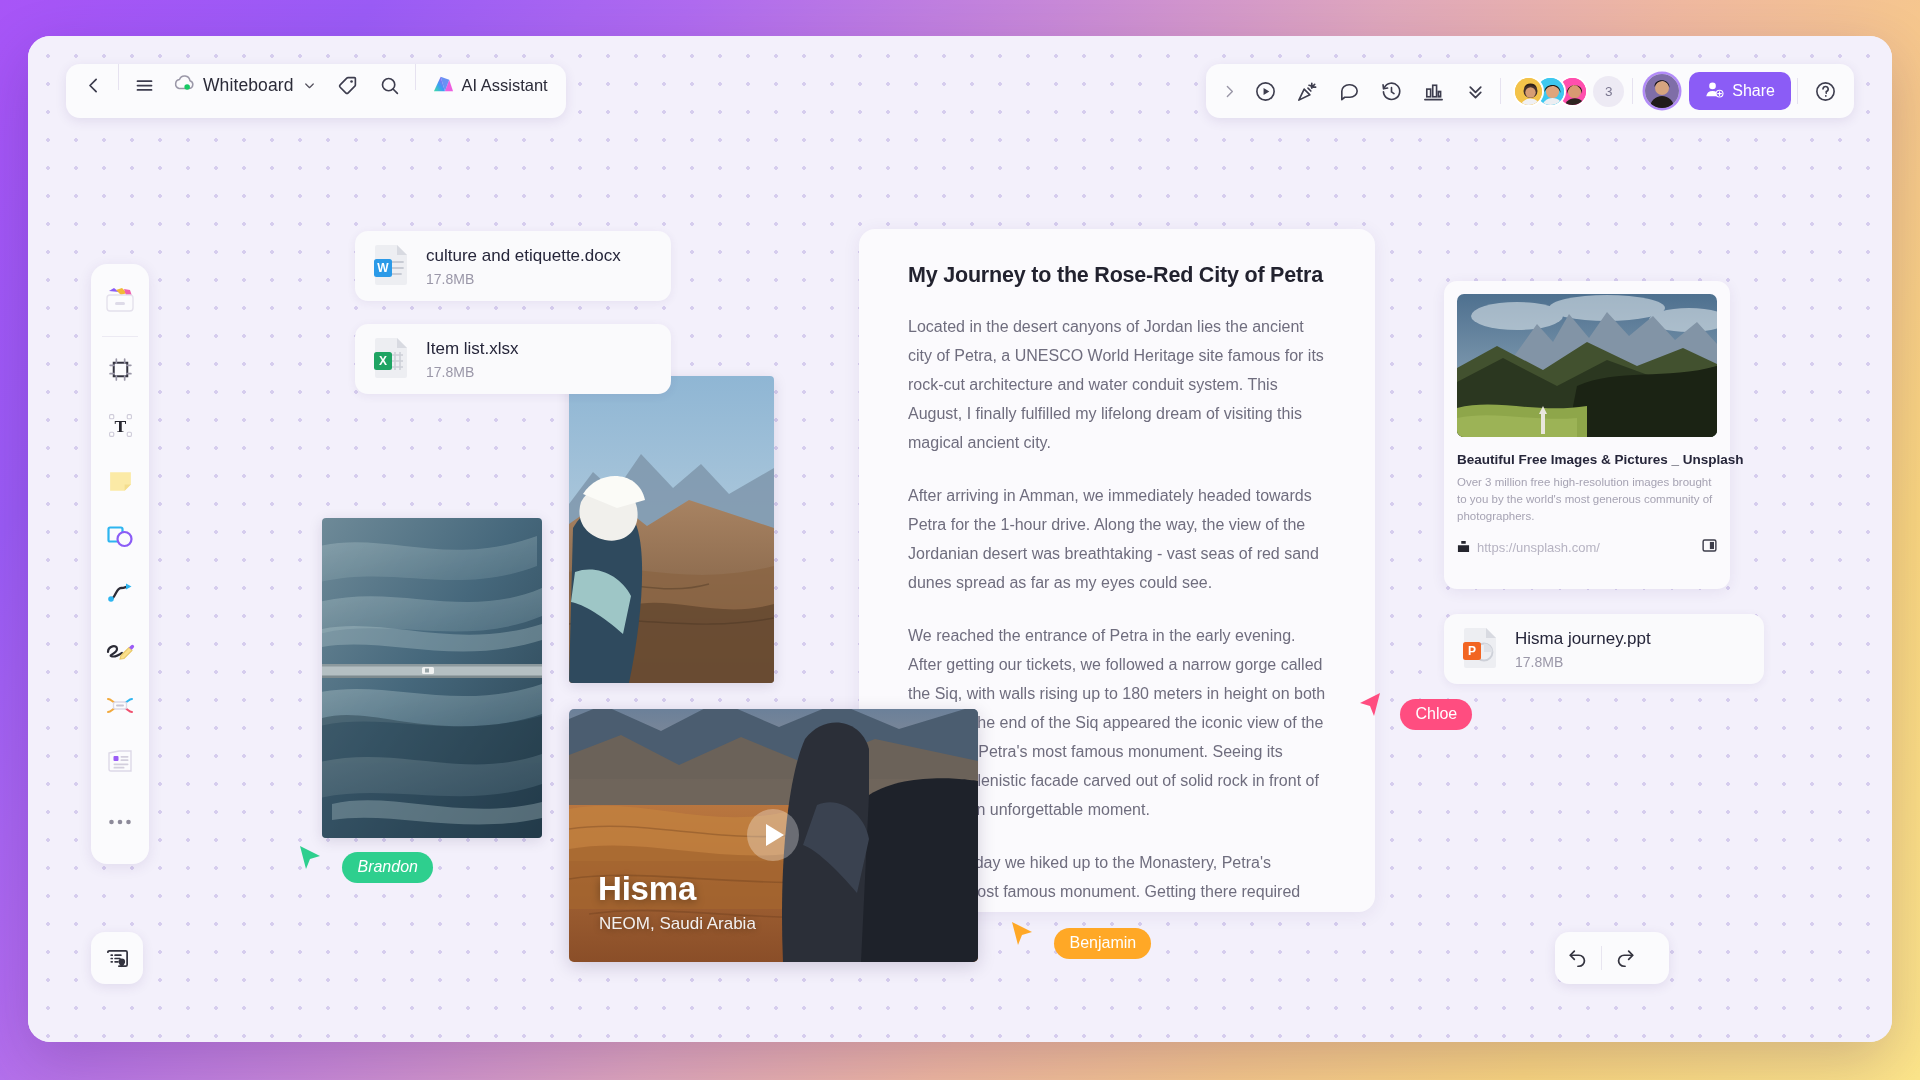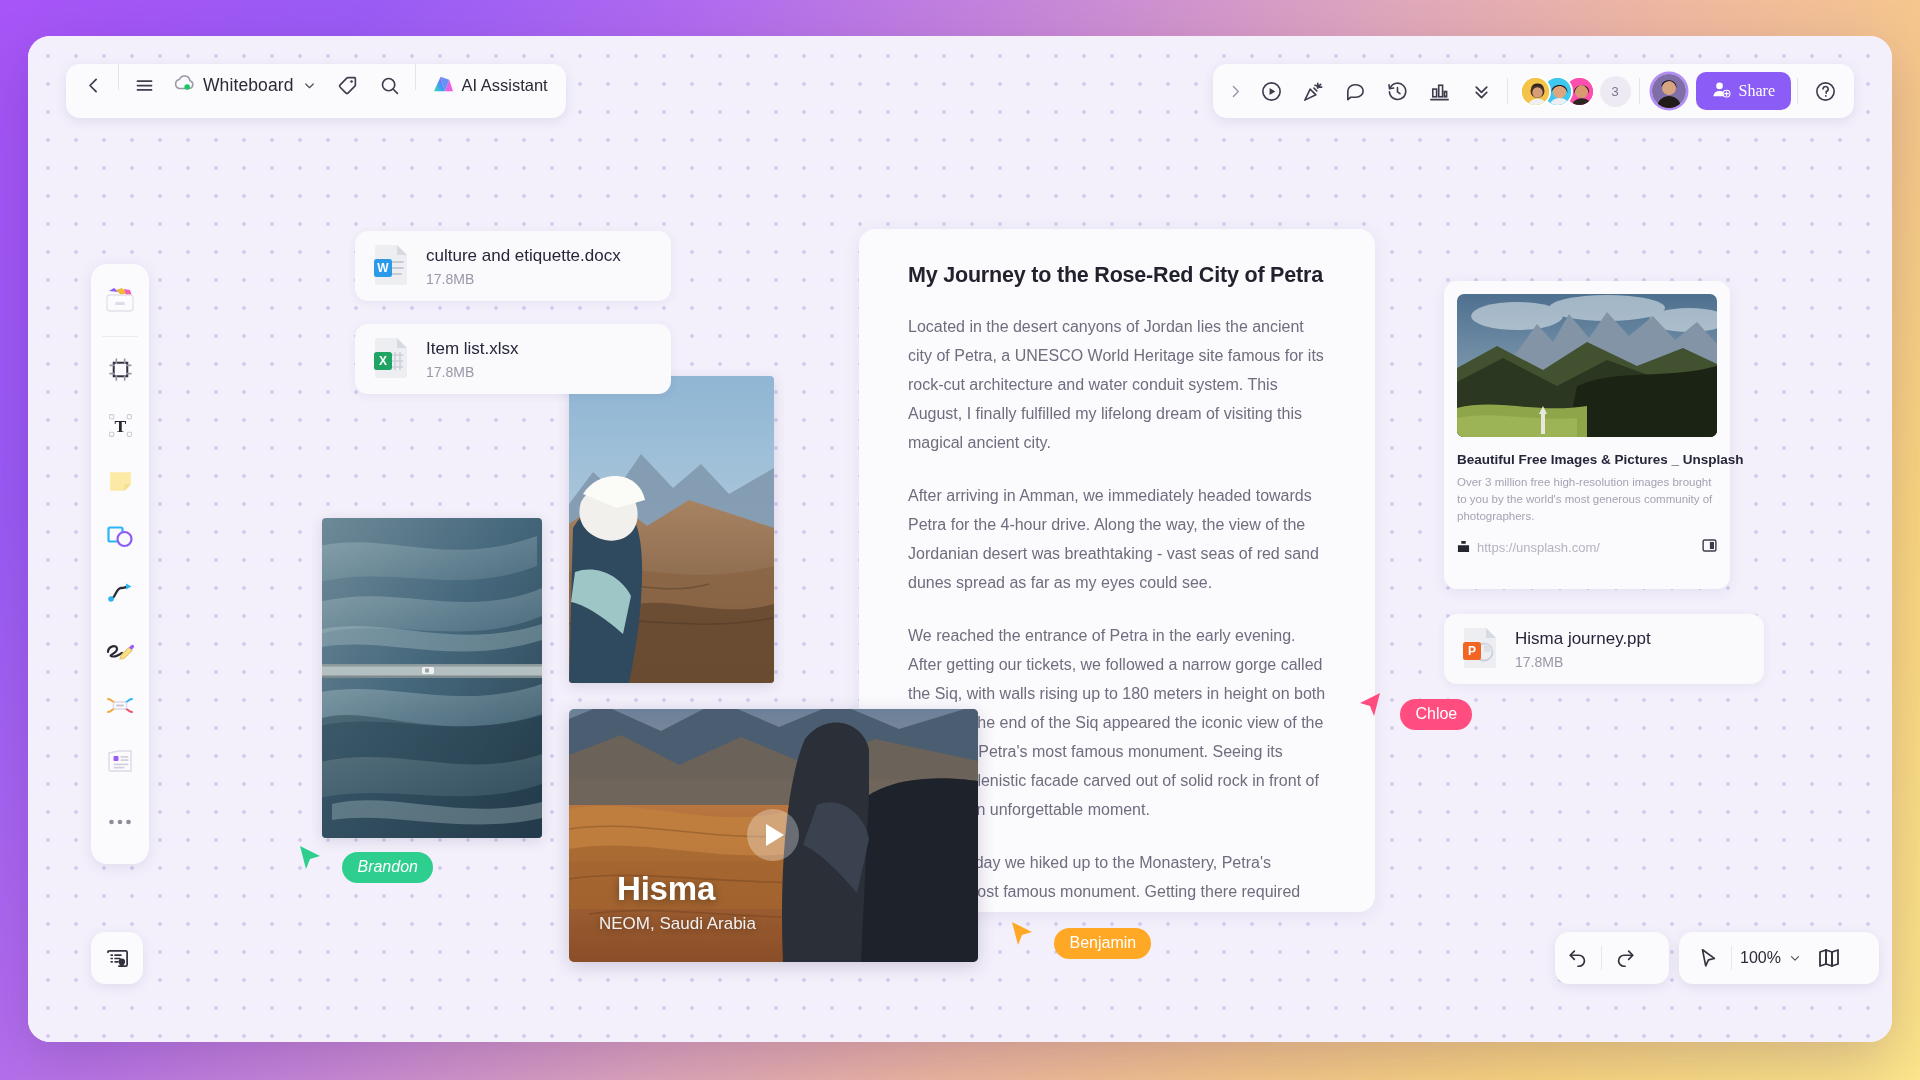--- a/index.html
+++ b/index.html
@@ -86,21 +86,21 @@
     width: 31px; height: 31px; border-radius: 50%;
     background: #edeaf4; color: #7b7790;
     font-size: 13.5px; display: flex; align-items: center; justify-content: center;
     margin-left: 5px;
   }
   #share-btn {
     display: flex; align-items: center; gap: 8px;
     height: 38px; padding: 0 16px; border-radius: 10px;
     background: #8b5cf6; color: #fff;
     font-size: 16px; cursor: pointer; border: none;
-    font-family: Liberation Serif, serif;
+    font-family: Liberation Sans, sans-serif;
   }
 
   
   #tool-rail {
     position: absolute; left: 63px; top: 228px;
     width: 58px;
     background: #fbfbfd;
     border-radius: 16px;
     box-shadow: 0 3px 14px rgba(70,40,120,.10);
     padding: 10px 0 14px;
@@ -175,21 +175,20 @@
     position: absolute; left: 541px; top: 673px;
     width: 409px; height: 253px;
     border-radius: 5px; overflow: hidden;
     box-shadow: 0 4px 18px rgba(40,20,70,.18);
     cursor: pointer;
   }
   #video-title {
     position: absolute; left: 29px; bottom: 54px;
     color: #fff; font-size: 33px; font-weight: bold; letter-spacing: -.2px;
     text-shadow: 0 2px 8px rgba(0,0,0,.35);
-    margin-left: 19px;
   }
   #video-sub {
     position: absolute; left: 30px; bottom: 28px;
     color: #f2f0f0; font-size: 17px;
     text-shadow: 0 1px 6px rgba(0,0,0,.35);
   }
 
   
   .cursor-wrap { position: absolute; }
   .cursor-label {
@@ -328,21 +327,21 @@
     </span>
     <div>
       <div class="file-name">Item list.xlsx</div>
       <div class="file-size">17.8MB</div>
     </div>
   </div>
 
   <div id="doc-card">
     <div id="doc-heading">My Journey to the Rose-Red City of Petra</div>
     <div class="doc-para">Located in the desert canyons of Jordan lies the ancient city of Petra, a UNESCO World Heritage site famous for its rock-cut architecture and water conduit system. This August, I finally fulfilled my lifelong dream of visiting this magical ancient city.</div>
-    <div class="doc-para">After arriving in Amman, we immediately headed towards Petra for the 4-hour drive. Along the way, the view of the Jordanian desert was breathtaking - vast seas of red sand dunes spread as far as my eyes could see.</div>
+    <div class="doc-para">After arriving in Amman, we immediately headed towards Petra for the 1-hour drive. Along the way, the view of the Jordanian desert was breathtaking - vast seas of red sand dunes spread as far as my eyes could see.</div>
     <div class="doc-para">We reached the entrance of Petra in the early evening. After getting our tickets, we followed a narrow gorge called the Siq, with walls rising up to 180 meters in height on both sides. At the end of the Siq appeared the iconic view of the Treasury, Petra's most famous monument. Seeing its grand Hellenistic facade carved out of solid rock in front of me was an unforgettable moment.</div>
     <div class="doc-para">The next day we hiked up to the Monastery, Petra's second most famous monument. Getting there required climbing over 900 rock steps, but it was worth it for the rewarding panoramic view at the summit. Beyond the Monastery was an expansive High Place of Sacrifice used for religious rituals during Nabataean times.</div>
   </div>
 
   <div id="link-card">
     <div id="link-thumb">
       <svg width="260" height="143" viewBox="0 0 260 143" preserveAspectRatio="none">
         <defs>
           <linearGradient id="msky" x1="0" y1="0" x2="0" y2="1">
             <stop offset="0" stop-color="#4e708f"></stop>
@@ -722,35 +721,14 @@
     </div>
     <div class="bb-sep"></div>
     <div class="bb">
       <svg width="22" height="22" viewBox="0 0 24 24" fill="none" stroke="#33333f" stroke-width="1.9" stroke-linecap="round" stroke-linejoin="round">
         <path d="M20 9 h-9 a6 6 0 0 0 0 12 h1"></path>
         <path d="M16 4.5 L20.5 9 L16 13.5"></path>
       </svg>
     </div>
   </div>
 
-  <div id="zoom-bar">
-    <div class="bb">
-      <svg width="22" height="22" viewBox="0 0 24 24" fill="none" stroke="#33333f" stroke-width="1.8" stroke-linejoin="round">
-        <path d="M6 3 L19 12.5 L12.5 14 L9.5 20.5 Z"></path>
-      </svg>
-    </div>
-    <div class="bb-sep"></div>
-    <div id="zoom-level">
-      <span>100%</span>
-      <svg width="14" height="14" viewBox="0 0 24 24" fill="none" stroke="#55525f" stroke-width="2" stroke-linecap="round" stroke-linejoin="round">
-        <path d="M6 9.5 L12 15.5 L18 9.5"></path>
-      </svg>
-    </div>
-    <div class="bb">
-      <svg width="24" height="24" viewBox="0 0 24 24" fill="none" stroke="#33333f" stroke-width="1.8" stroke-linejoin="round">
-        <path d="M3 6 L9 4 v14 l-6 2 z"></path>
-        <path d="M9 4 L15 6 v14 l-6-2 z"></path>
-        <path d="M15 6 L21 4 v14 l-6 2 z"></path>
-      </svg>
-    </div>
-  </div>
 
 </div>
 
 </body></html>

